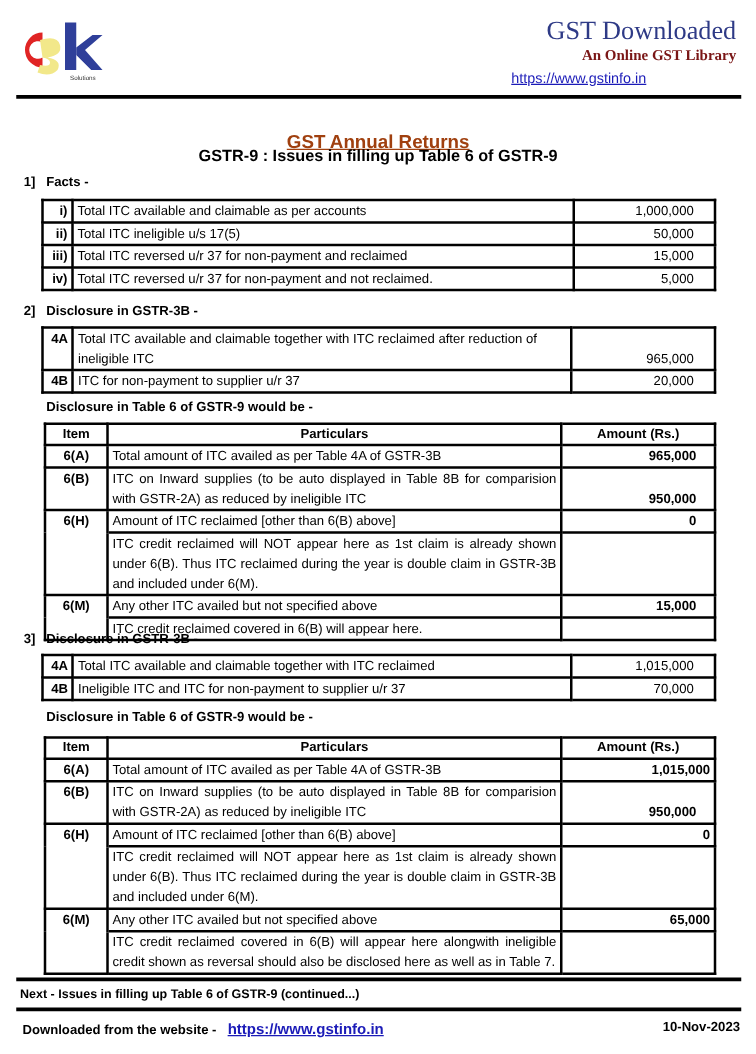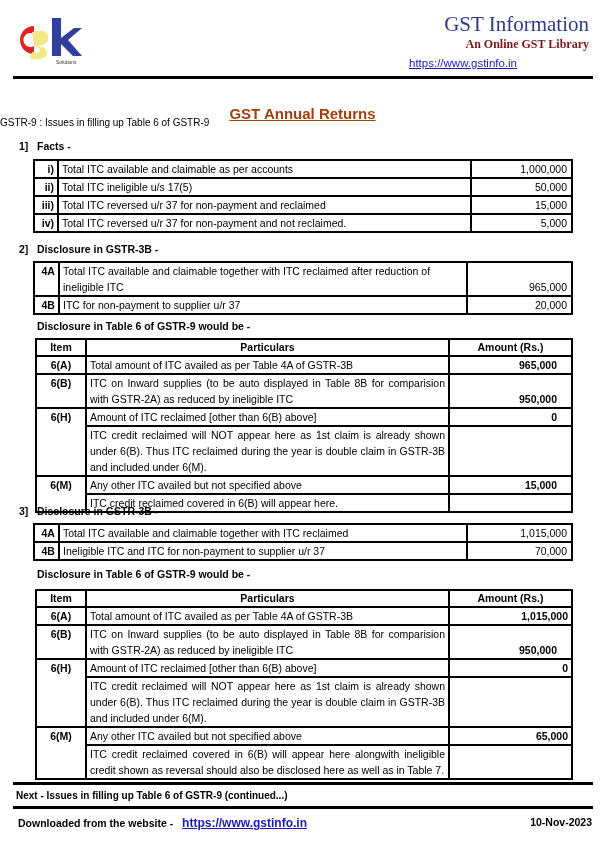--- a/index.html
+++ b/index.html
@@ -11,30 +11,30 @@
   .logo { left: 10px; top: 14px; width: 80px; height: 52px; }
   .brand-title { right: 16px; top: 12px; font-family: "Liberation Serif", serif; font-size: 21px;
                  color: #2e3a86; white-space: nowrap; }
   .brand-sub { right: 16px; top: 37px; font-family: "Liberation Serif", serif; font-size: 12px;
                font-weight: bold; color: #7a1616; white-space: nowrap; }
   .brand-link { left: 409px; top: 57px; font-size: 11.5px; color: #1b1bb8; text-decoration: underline; white-space: nowrap; }
   .rule { left: 13px; width: 580px; height: 3px; background: #000; }
 
   .doc-title { left: 0; width: 605px; top: 89px; text-align: center; font-size: 15px; font-weight: bold;
                color: #a0400f; text-decoration: underline; margin-top: 16px; }
-  .doc-sub { left: 0; width: 605px; top: 117px; font-size: 10px; font-weight: normal; }
+  .doc-sub { left: 0; width: 605px; top: 117px; text-align: center; font-size: 13px; font-weight: bold; }
 
   .section { left: 19px; font-size: 10.5px; font-weight: bold; white-space: nowrap; }
   .section .num { display: inline-block; width: 18px; }
   .subsection { left: 37px; font-size: 10.5px; font-weight: bold; white-space: nowrap; }
 
   table { border-collapse: collapse; position: absolute; font-size: 10.5px; }
   td, th { border: 2px solid #000; padding: 0 3px; line-height: 16px; vertical-align: top; }
   .facts td.k { font-weight: bold; text-align: right; width: 16px; padding: 0 3px; }
-  .facts td.v { text-align: right; padding-right: 4px; vertical-align: bottom; }
+  .facts td.v { text-align: right; padding-right: 16px; vertical-align: bottom; }
   .t6 th { font-weight: bold; text-align: center; line-height: 15px; }
   .t6 td.item { font-weight: bold; text-align: center; width: 42px; border-bottom: none; border-top: 2px solid #be185d; }
   .t6 td.item.cont { border-top: none; border-bottom: 2px solid #000; }
   .t6 td.p { text-align: justify; }
   .t6 td.amt { text-align: right; font-weight: bold; vertical-align: bottom; width: 104px; }
   .t6a td.amt { padding-right: 14px; }
   .t6b td.amt { padding-right: 3px; }
 
   .next { left: 16px; top: 790px; font-size: 10px; font-weight: bold; white-space: nowrap; }
   .footer-left { left: 18px; top: 816px; font-size: 10.5px; font-weight: bold; white-space: nowrap; }
@@ -46,21 +46,21 @@
 
 <div class="abs logo">
   <svg width="80" height="52" viewBox="0 0 80 52">
     <path d="M24 12 A14 14 0 1 0 24 40 L24 32 A7 7 0 1 1 24 20 Z" fill="#e02424"></path>
     <path d="M22 18 Q36 14 38 22 Q40 30 28 32 Q40 34 36 42 Q30 48 20 44 L22 38 Q30 40 30 36 Q30 33 24 32 Z" fill="#f2e88a"></path>
     <rect x="42" y="4" width="9" height="38" fill="#2f3f9a"></rect>
     <path d="M51 24 L64 14 L72 14 L58 26 L72 42 L63 42 L51 30 Z" fill="#2f3f9a"></path>
     <text x="46" y="50" font-size="5" fill="#333" font-family="Liberation Sans, sans-serif">Solutions</text>
   </svg>
 </div>
-<div class="abs brand-title">GST Information</div>
+<div class="abs brand-title">GST Downloaded</div>
 <div class="abs brand-sub">An Online GST Library</div>
 <a class="abs brand-link">https://www.gstinfo.in</a>
 <div class="abs rule" style="top:76px;"></div>
 
 <div class="abs doc-title">GST Annual Returns</div>
 <div class="abs doc-sub">GSTR-9 : Issues in filling up Table 6 of GSTR-9</div>
 
 <div class="abs section" style="top:140px;">
   <span class="num">1]</span><span>Facts -</span>
 </div>

